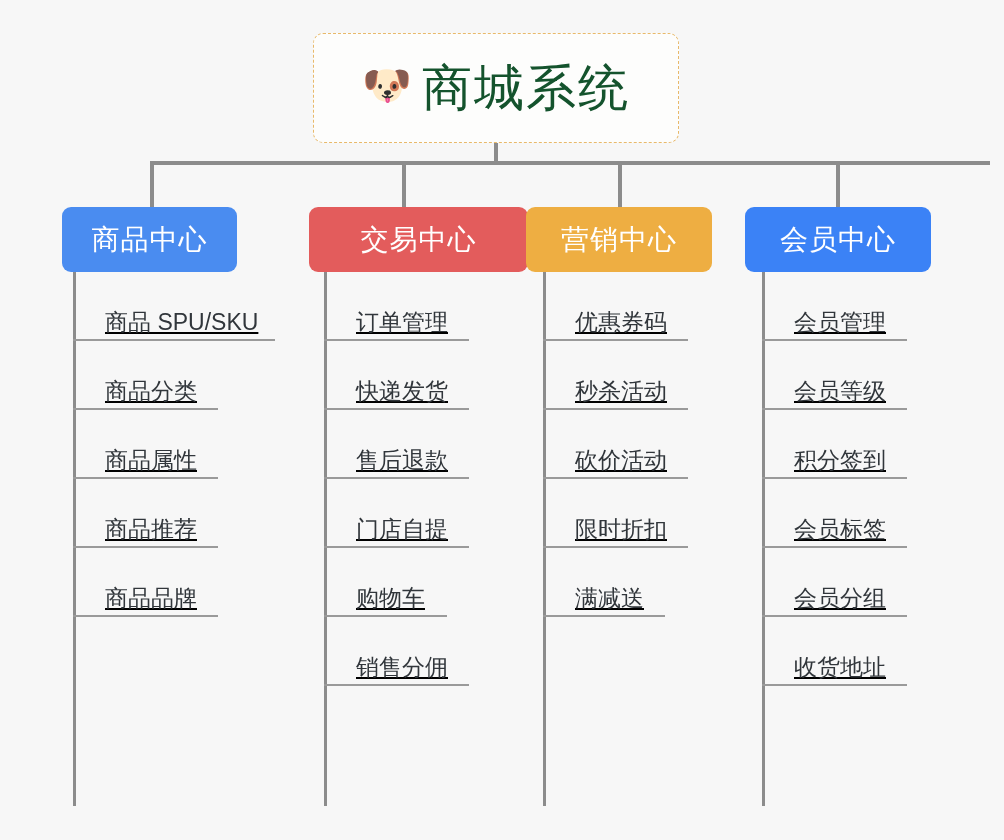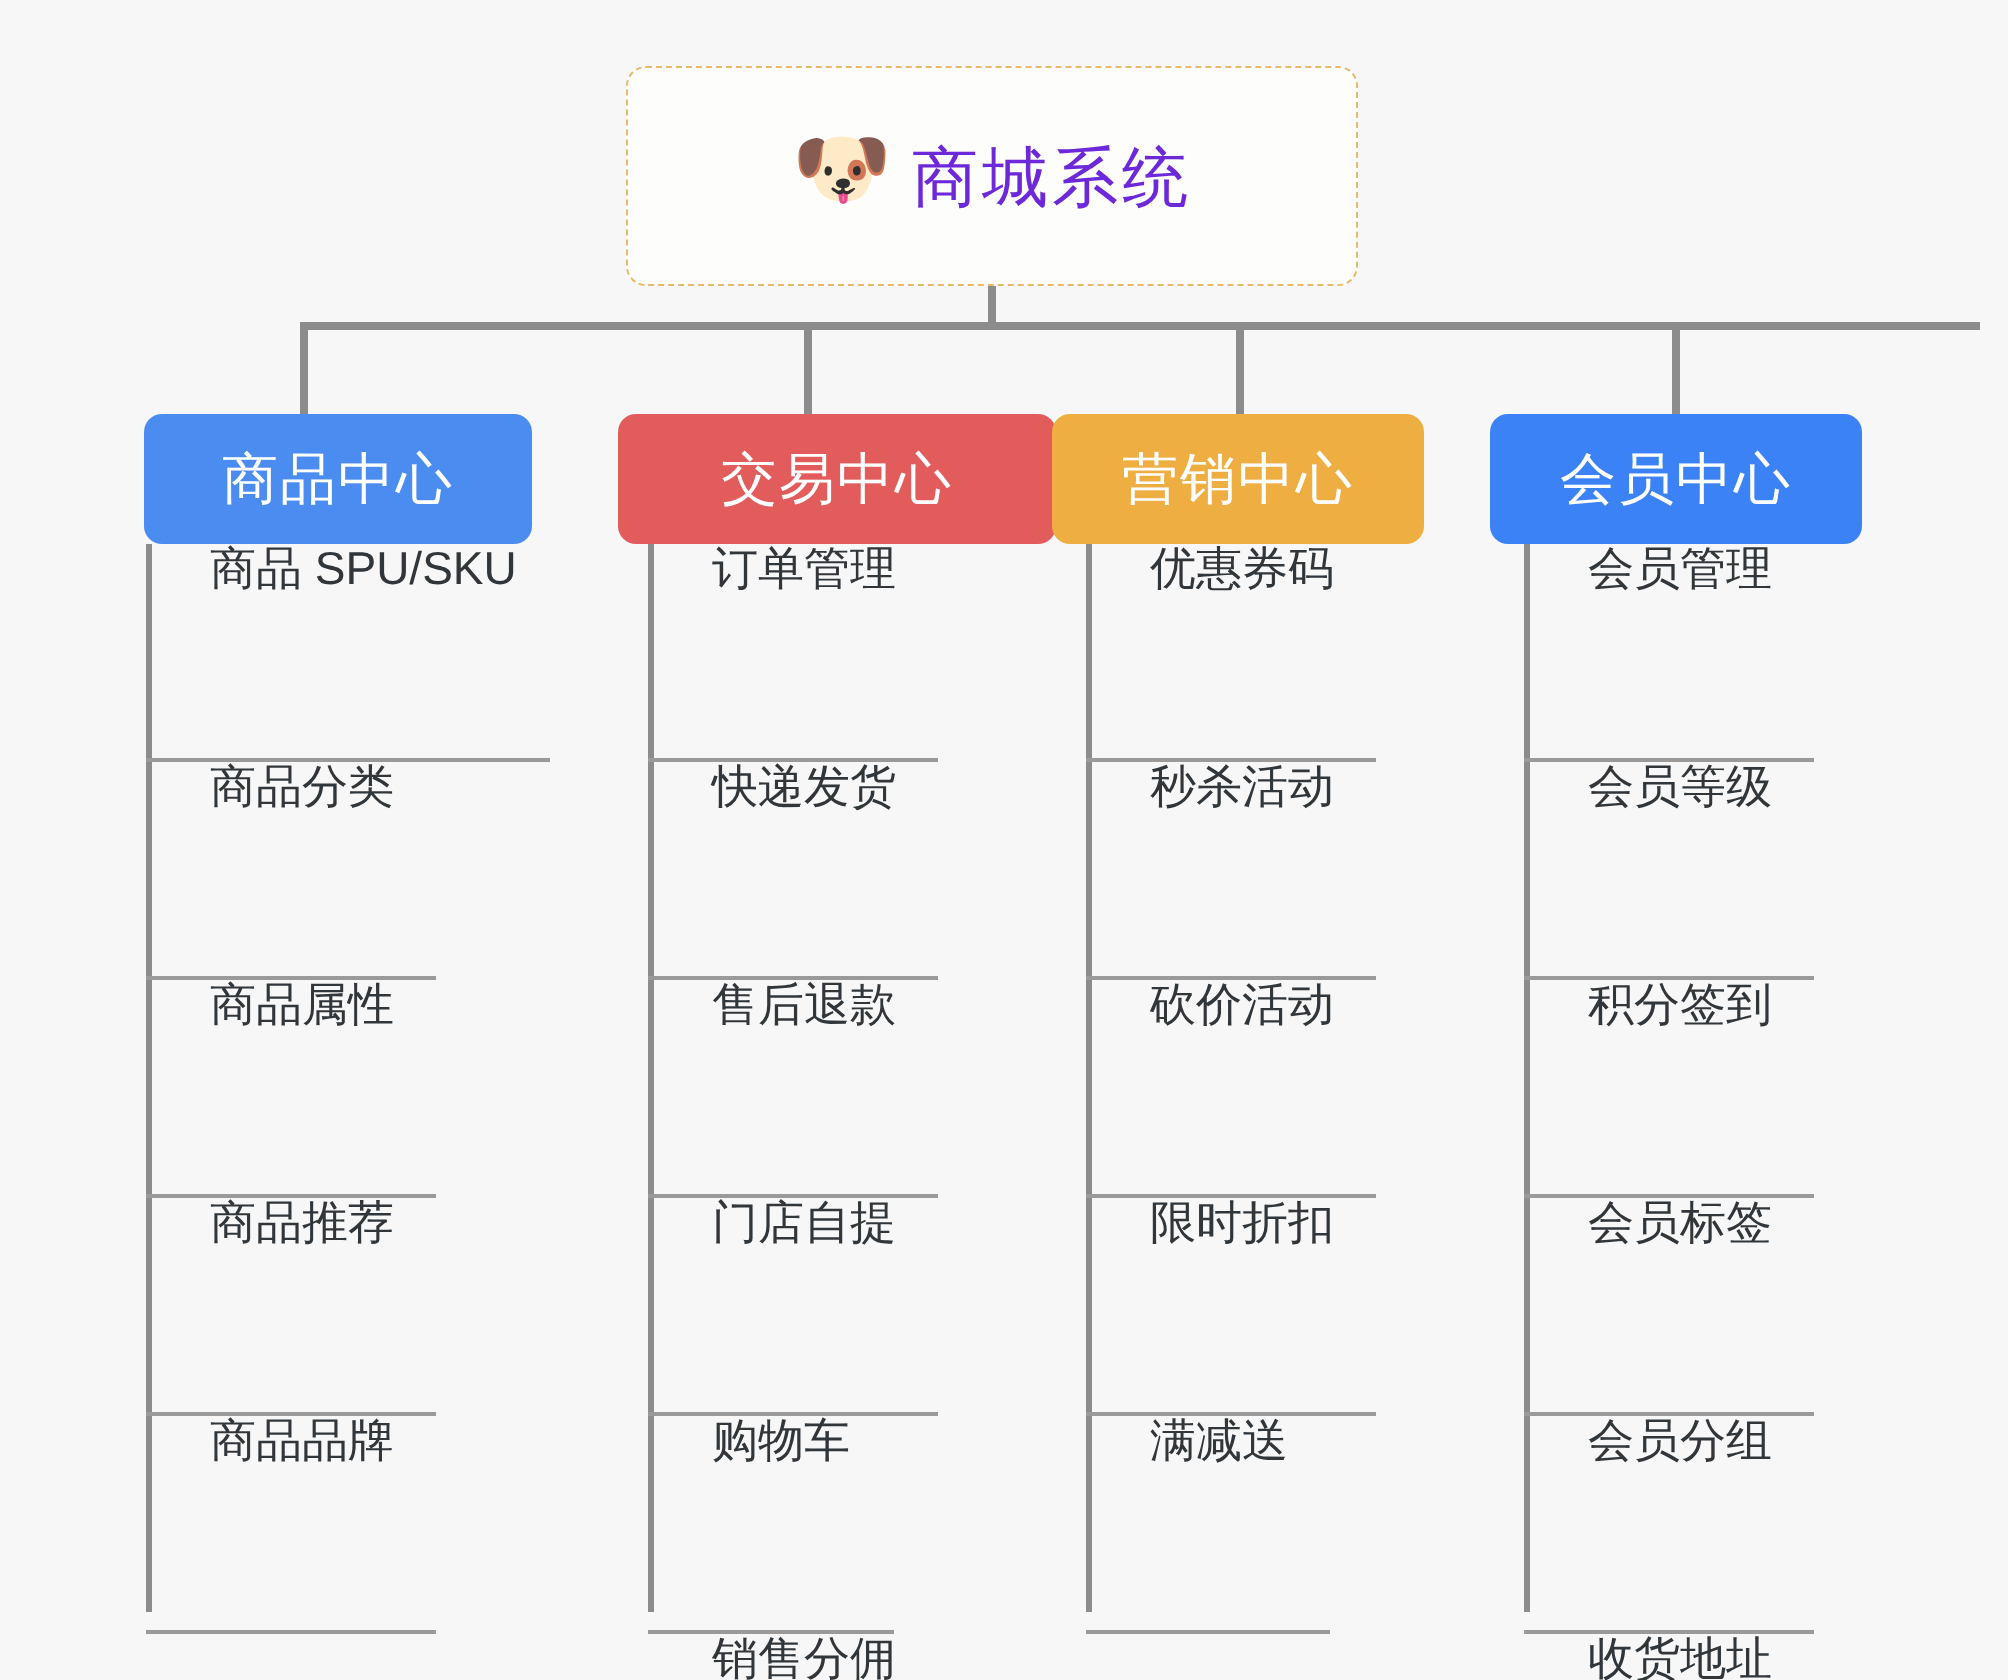--- a/index.html
+++ b/index.html
@@ -37,22 +37,22 @@
     gap: 14px;
   }
   .root-emoji {
     font-size: 40px;
     line-height: 1;
     width: 46px;
     height: 46px;
     display: block;
   }
   .root-title {
-    font-size: 33px;
-    color: #6d28d9;
+    font-size: 50px;
+    color: #14532d;
     letter-spacing: 2px;
     white-space: nowrap;
     line-height: 1;
   }
 
   
   .conn {
     position: absolute;
     background: #8c8c8c;
   }
@@ -96,23 +96,24 @@
   }
   .leaf-spine {
     position: absolute;
     left: 0;
     top: 0;
     width: 3px;
     background: #8c8c8c;
   }
   .leaf-item {
     position: relative;
-    height: 109px;
+    height: 69px;
     display: flex;
-    align-items: flex-start;
+    align-items: flex-end;
+    text-decoration: underline;
   }
   .leaf-text {
     display: inline-block;
     margin-left: 32px;
     padding-bottom: 6px;
     font-size: 23px;
     color: #31363b;
     white-space: nowrap;
     line-height: 1.1;
   }
@@ -132,21 +133,21 @@
   <div class="root-node">
     <span class="root-emoji">🐶</span>
     <span class="root-title">商城系统</span>
   </div>
 
   <div class="conn conn-stem"></div>
   <div class="conn conn-bus"></div>
 
   <div id="branches">
       <div class="conn conn-drop" style="left: 150px; background: rgb(140, 140, 140);"></div>
-      <div class="category" style="left: 72px; width: 194px; background: rgb(74, 140, 240);">
+      <div class="category" style="left: 62px; width: 175px; background: rgb(74, 140, 240);">
         <span>商品中心</span>
       </div>
       <div class="leaf-column" style="left: 73px;">
         <div class="leaf-spine" style="background: rgb(140, 140, 140); height: 534px;"></div>
         <div class="leaf-item">
           <span class="leaf-text">商品 SPU/SKU</span>
           <div class="leaf-underline" style="width: 202px;"></div>
         </div>
         <div class="leaf-item">
           <span class="leaf-text">商品分类</span>

